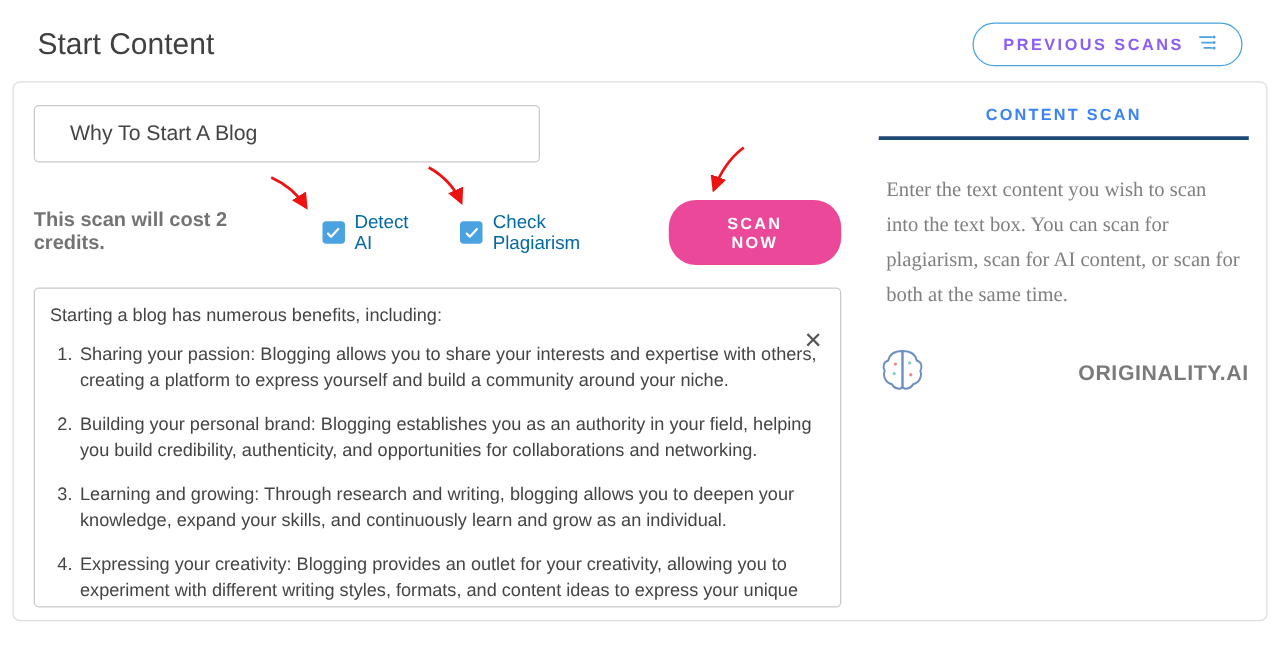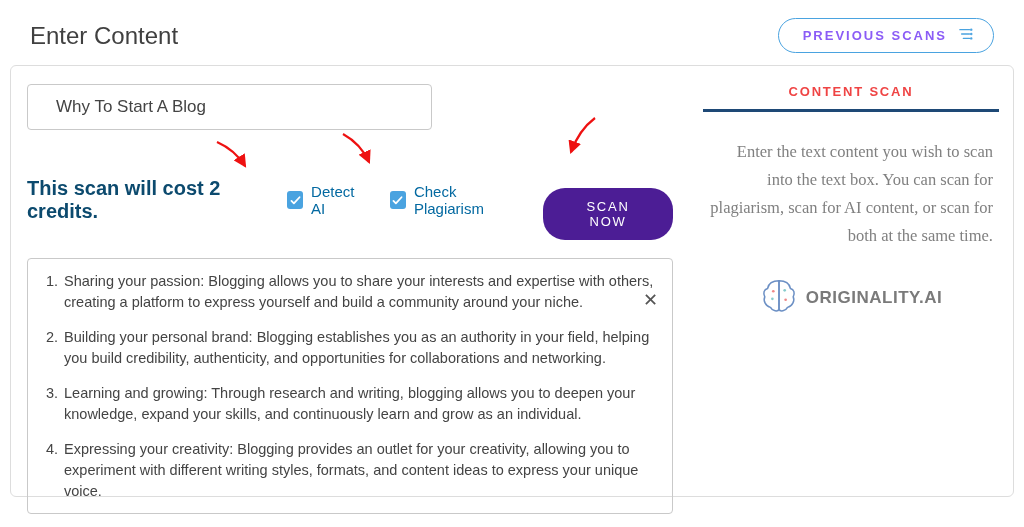--- a/index.html
+++ b/index.html
@@ -66,23 +66,23 @@
   }
 
   .options-row {
     display: flex;
     align-items: center;
     margin-top: 30px;
     margin-bottom: 18px;
     gap: 10px;
   }
   .cost-label {
-    font-size: 20px;
-    font-weight: 700;
-    color: #0c4a6e;
+    font-size: 16px;
+    font-weight: 700;
+    color: #737373;
     margin-right: 5px;
   }
   .checkbox {
     display: flex;
     align-items: center;
     margin-right: 14px;
     cursor: pointer;
   }
   .cb-box {
     width: 18px; height: 18px;
@@ -90,30 +90,29 @@
     background: #4aa3e0;
     display: flex;
     align-items: center;
     justify-content: center;
     margin-right: 8px;
   }
   .cb-box svg { width: 13px; height: 13px; }
   .cb-label { color: #0369a1; font-size: 15px; }
   .scan-btn {
     margin-left: auto;
-    background: #4c1d95;
+    background: #ec4899;
     color: #fff;
     border: none;
     border-radius: 22px;
     padding: 11px 26px;
     font-size: 13px;
-    font-weight: 400;
+    font-weight: 700;
     letter-spacing: 1.8px;
     cursor: pointer;
-    margin-top: 28px;
   }
 
   .content-box {
     border: 1px solid #c9c9c9;
     border-radius: 4px;
     padding: 12px 12px 8px 12px;
     height: 256px;
     overflow: hidden;
     position: relative;
     font-size: 14.5px;
@@ -142,59 +141,59 @@
     padding-right: 8px;
     margin-bottom: 24px;
   }
   .tabs {
     border-bottom: 1px solid #ccc;
     margin-bottom: 26px;
   }
   .tab {
     display: block;
     text-align: center;
-    color: #ef4444;
+    color: #3b82f6;
     font-size: 13px;
     font-weight: 700;
     letter-spacing: 1.8px;
     padding-bottom: 10px;
     border-bottom: 3px solid #1e4976;
     margin-bottom: -1px;
     cursor: pointer;
   }
   .help-text {
-    text-align: right;
+    text-align: left;
     color: #808080;
     font-size: 16.5px;
     line-height: 1.7;
     font-family: Georgia, serif;
     padding: 0 6px;
   }
   .logo-wrap {
     display: flex;
     align-items: center;
-    justify-content: center;
+    justify-content: space-between;
     gap: 8px;
     margin-top: 28px;
   }
   .logo-text {
     font-size: 17px;
     letter-spacing: 0.5px;
     color: #7a7a7a;
     font-weight: 600;
   }
 
   .arrow { position: absolute; pointer-events: none; }
   .arrow svg { display: block; }
 </style>
 </head>
 <body>
 
 <div class="page-header">
-  <div class="page-title">Enter Content</div>
+  <div class="page-title">Start Content</div>
   <div class="prev-scans">
     <span>PREVIOUS SCANS</span>
     <span>
       <svg viewBox="0 0 16 16" fill="none" stroke="#4aa3e0" stroke-width="1.6" stroke-linecap="round">
         <line x1="1" y1="3" x2="12" y2="3"></line>
           <circle cx="14" cy="3" r="0.6" fill="#4aa3e0"></circle>
         <line x1="3" y1="8" x2="12" y2="8"></line>
           <circle cx="14" cy="8" r="0.6" fill="#4aa3e0"></circle>
         <line x1="5" y1="13" x2="12" y2="13"></line>
           <circle cx="14" cy="13" r="0.6" fill="#4aa3e0"></circle>
@@ -226,20 +225,21 @@
             </svg>
         </span>
         <span class="cb-label">Check Plagiarism</span>
       </label>
 
       <button class="scan-btn">SCAN NOW</button>
     </div>
 
     <div class="content-box">
       <span class="close-x">✕</span>
+      <div class="intro-line">Starting a blog has numerous benefits, including:</div>
       <ol class="content-ol">
         <li>Sharing your passion: Blogging allows you to share your interests and expertise with others, creating a platform to express yourself and build a community around your niche.</li>
         <li>Building your personal brand: Blogging establishes you as an authority in your field, helping you build credibility, authenticity, and opportunities for collaborations and networking.</li>
         <li>Learning and growing: Through research and writing, blogging allows you to deepen your knowledge, expand your skills, and continuously learn and grow as an individual.</li>
         <li>Expressing your creativity: Blogging provides an outlet for your creativity, allowing you to experiment with different writing styles, formats, and content ideas to express your unique voice.</li>
       </ol>
     </div>
 
     
     <div class="arrow" style="left:202px; top:74px;">

